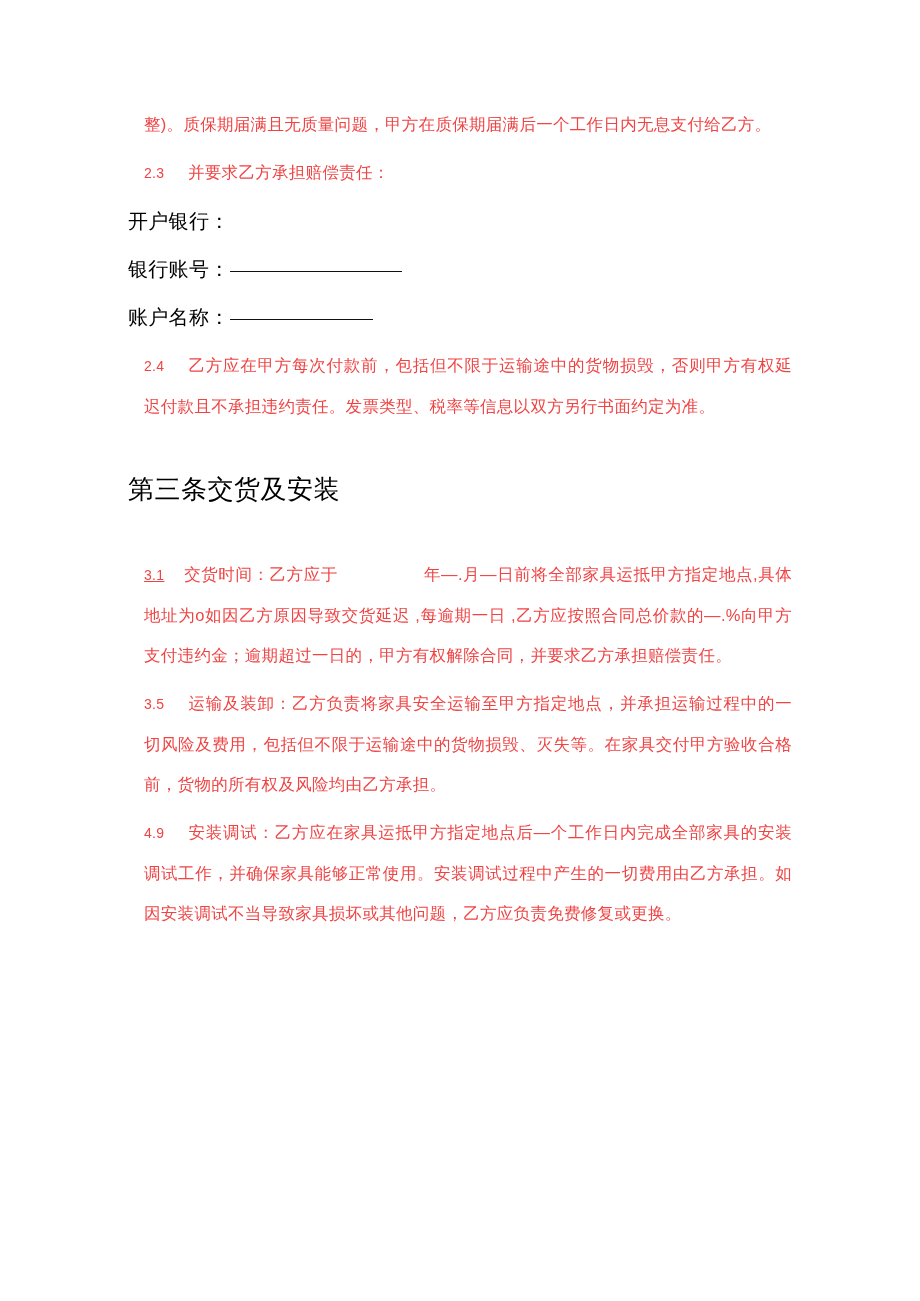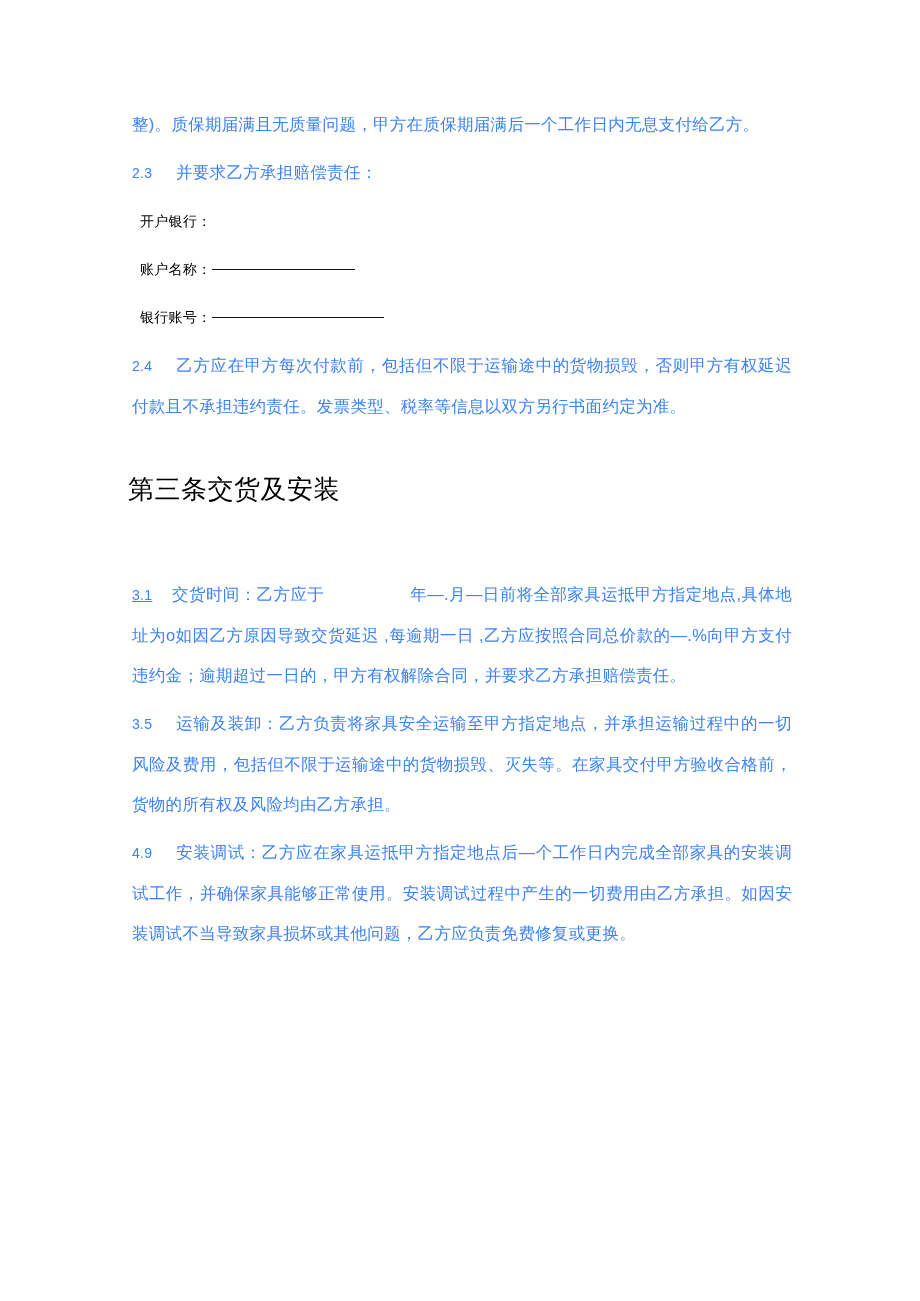--- a/index.html
+++ b/index.html
@@ -25,23 +25,23 @@
     position: absolute;
     left: 128px;
     top: 104px;
     width: 664px;
   }
 
   
   .para {
     font-size: 16.5px;
     line-height: 40px;
-    color: #3b82f6;
+    color: #ef4444;
     letter-spacing: 0.3px;
-    margin: 0 0 8px 4px;
+    margin: 0 0 8px 16px;
     text-align: justify;
     text-justify: inter-ideograph;
     word-break: break-all;
   }
   .para.tight {
     margin-bottom: 0;
   }
   .para.gap-md { margin-bottom: 8px; }
 
   
@@ -73,53 +73,53 @@
     font-size: 26px;
     line-height: 34px;
     font-weight: 400;
     color: #000000;
     letter-spacing: 0.5px;
     margin: 0;
     padding: 0;
   }
   .heading-block {
     margin-top: 46px;
-    margin-bottom: 68px;
+    margin-bottom: 48px;
   }
 
   .label-line {
-    font-size: 14px;
+    font-size: 20px;
     line-height: 40px;
     letter-spacing: 0.3px;
-    margin: 0 0 8px 12px;
+    margin: 0 0 8px 0;
     white-space: nowrap;
   }
 </style>
 </head>
 <body>
 
 <div class="page">
   <div class="content">
 
     <p class="para gap-md">整)。质保期届满且无质量问题，甲方在质保期届满后一个工作日内无息支付给乙方。</p>
 
     <p class="para gap-md">
       <span class="num">2.3</span><span>并要求乙方承担赔偿责任：</span>
     </p>
 
     <p class="label-line">
       <span>开户银行：</span>
     </p>
 
     <p class="label-line">
-      <span>账户名称：</span><span class="fill w-short"></span>
+      <span>银行账号：</span><span class="fill w-long"></span>
     </p>
 
     <p class="label-line">
-      <span>银行账号：</span><span class="fill w-long"></span>
+      <span>账户名称：</span><span class="fill w-short"></span>
     </p>
 
     <p class="para gap-md">
       <span class="num">2.4</span><span>乙方应在甲方每次付款前，包括但不限于运输途中的货物损毁，否则甲方有权延迟付款且不承担违约责任。发票类型、税率等信息以双方另行书面约定为准。</span>
     </p>
 
     <div class="heading-block">
       <h1 class="heading">第三条交货及安装</h1>
     </div>
 

